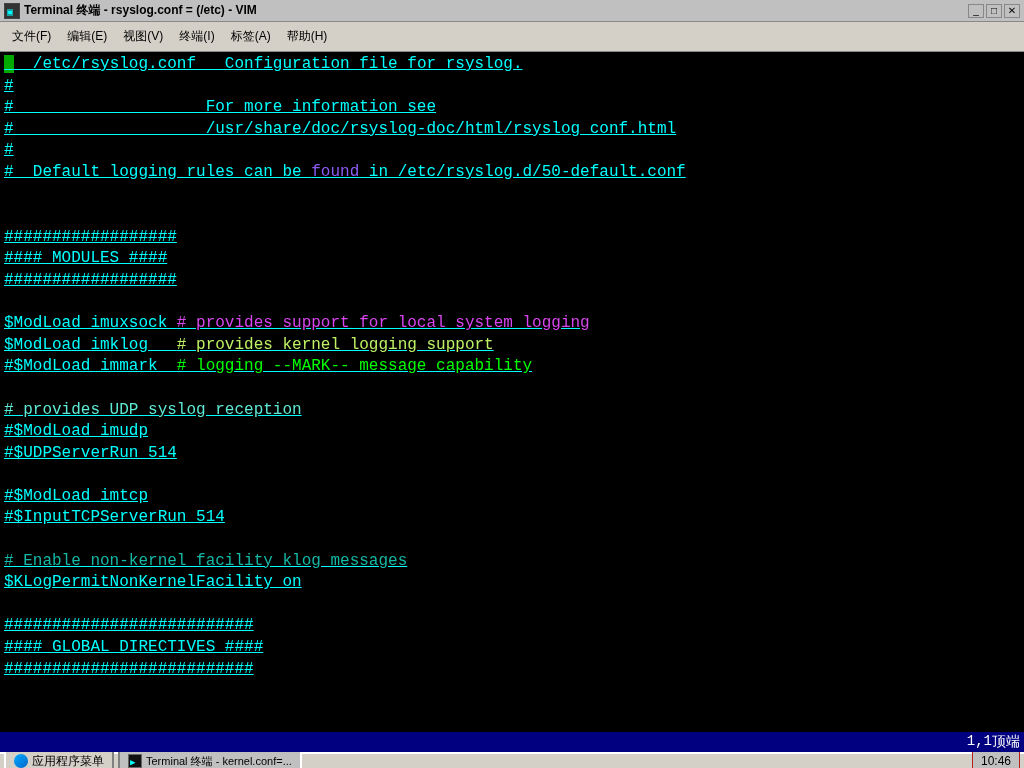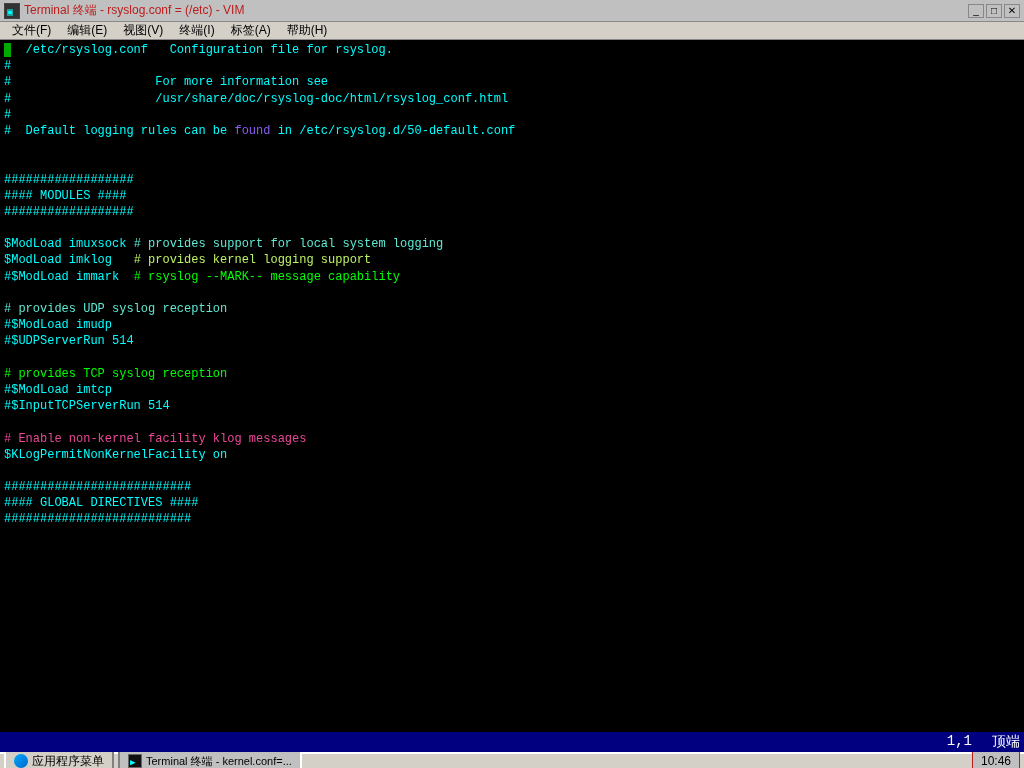--- a/index.html
+++ b/index.html
@@ -32,43 +32,43 @@
       width: 16px;
       height: 16px;
       background: #444;
       display: flex;
       align-items: center;
       justify-content: center;
     }
     .title-text {
       font-family: sans-serif;
       font-size: 12px;
-      color: #b91c1c;
-      font-weight: normal;
+      color: #000000;
+      font-weight: bold;
     }
     .title-bar-right {
       display: flex;
       gap: 2px;
     }
     .win-btn {
       width: 16px;
       height: 14px;
       background: #c0c0c0;
       border: 1px solid #888;
       font-size: 10px;
       cursor: pointer;
       display: flex;
       align-items: center;
       justify-content: center;
     }
 
     
     .menu-bar {
       background: #d4d0c8;
-      height: 18px;
+      height: 30px;
       display: flex;
       align-items: center;
       padding: 0 4px;
       border-bottom: 1px solid #888;
     }
     .menu-item {
       font-family: sans-serif;
       font-size: 12px;
       color: #000;
       padding: 2px 8px;
@@ -78,41 +78,41 @@
     
     .terminal {
       flex: 1;
       background: #000;
       padding: 2px 4px;
       overflow: hidden;
       position: relative;
     }
     .terminal pre {
       font-family: 'Courier New', Courier, monospace;
-      font-size: 12px;
+      font-size: 16px;
       line-height: 1.35;
       color: #00ffff;
       white-space: pre;
+      text-decoration: underline;
     }
     .vim-status {
       position: absolute;
       bottom: 0;
       left: 0;
       right: 0;
       background: #000080;
       color: #fff;
       font-family: 'Courier New', Courier, monospace;
       font-size: 14px;
       padding: 1px 4px;
       display: flex;
       justify-content: space-between;
     }
     .vim-status-right {
       display: flex;
-      gap: 20px;
     }
 
     
     .taskbar {
       background: #d4d0c8;
       height: 16px;
       display: flex;
       align-items: center;
       padding: 0 4px;
       border-top: 2px solid #fff;
@@ -196,33 +196,32 @@
 #                    For more information see
 #                    /usr/share/doc/rsyslog-doc/html/rsyslog_conf.html
 #
 #  Default logging rules can be <span style="color:#8b5cf6;background:#000">found</span> in /etc/rsyslog.d/50-default.conf
 
 
 ##################
 #### MODULES ####
 ##################
 
-$ModLoad imuxsock <span style="color:#5eead4"># provides support for local system logging</span>
+$ModLoad imuxsock <span style="color:#d946ef"># provides support for local system logging</span>
 $ModLoad imklog   <span style="color:#bef264"># provides kernel logging support</span>
-#$ModLoad immark  <span style="color:#00ff00"># rsyslog --MARK-- message capability</span>
+#$ModLoad immark  <span style="color:#00ff00"># logging --MARK-- message capability</span>
 
 <span style="color:#5eead4"># provides UDP syslog reception</span>
 #$ModLoad imudp
 #$UDPServerRun 514
 
-<span style="color:#00ff00"># provides TCP syslog reception</span>
 #$ModLoad imtcp
 #$InputTCPServerRun 514
 
-<span style="color:#ec4899"># Enable non-kernel facility klog messages</span>
+<span style="color:#14b8a6"># Enable non-kernel facility klog messages</span>
 $KLogPermitNonKernelFacility on
 
 ##########################
 #### GLOBAL DIRECTIVES ####
 ##########################</pre>
   <div class="vim-status">
     <span></span>
     <div class="vim-status-right">
       <span>1,1</span>
       <span>顶端</span>

